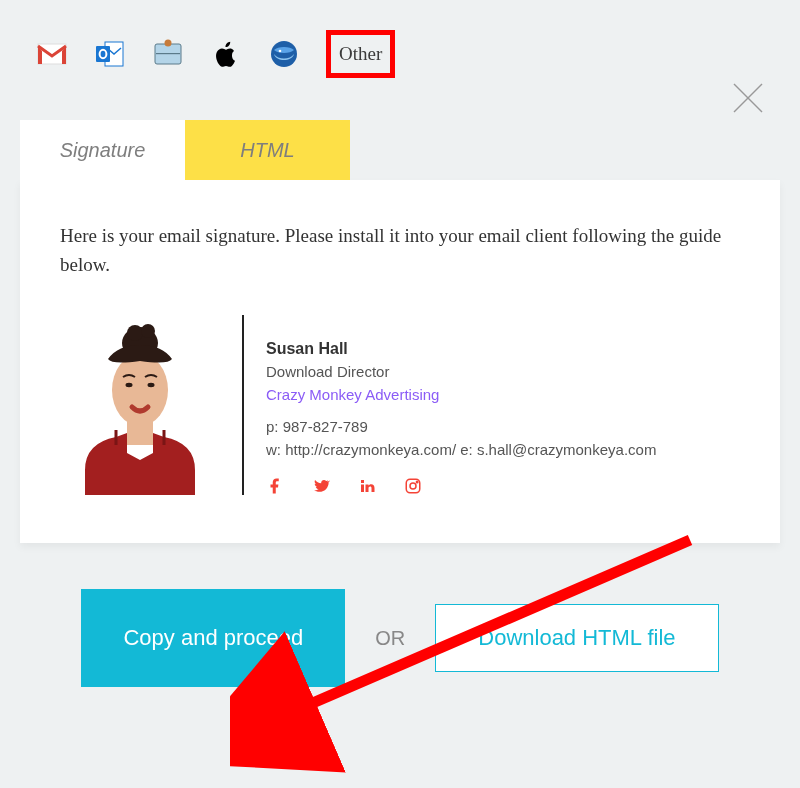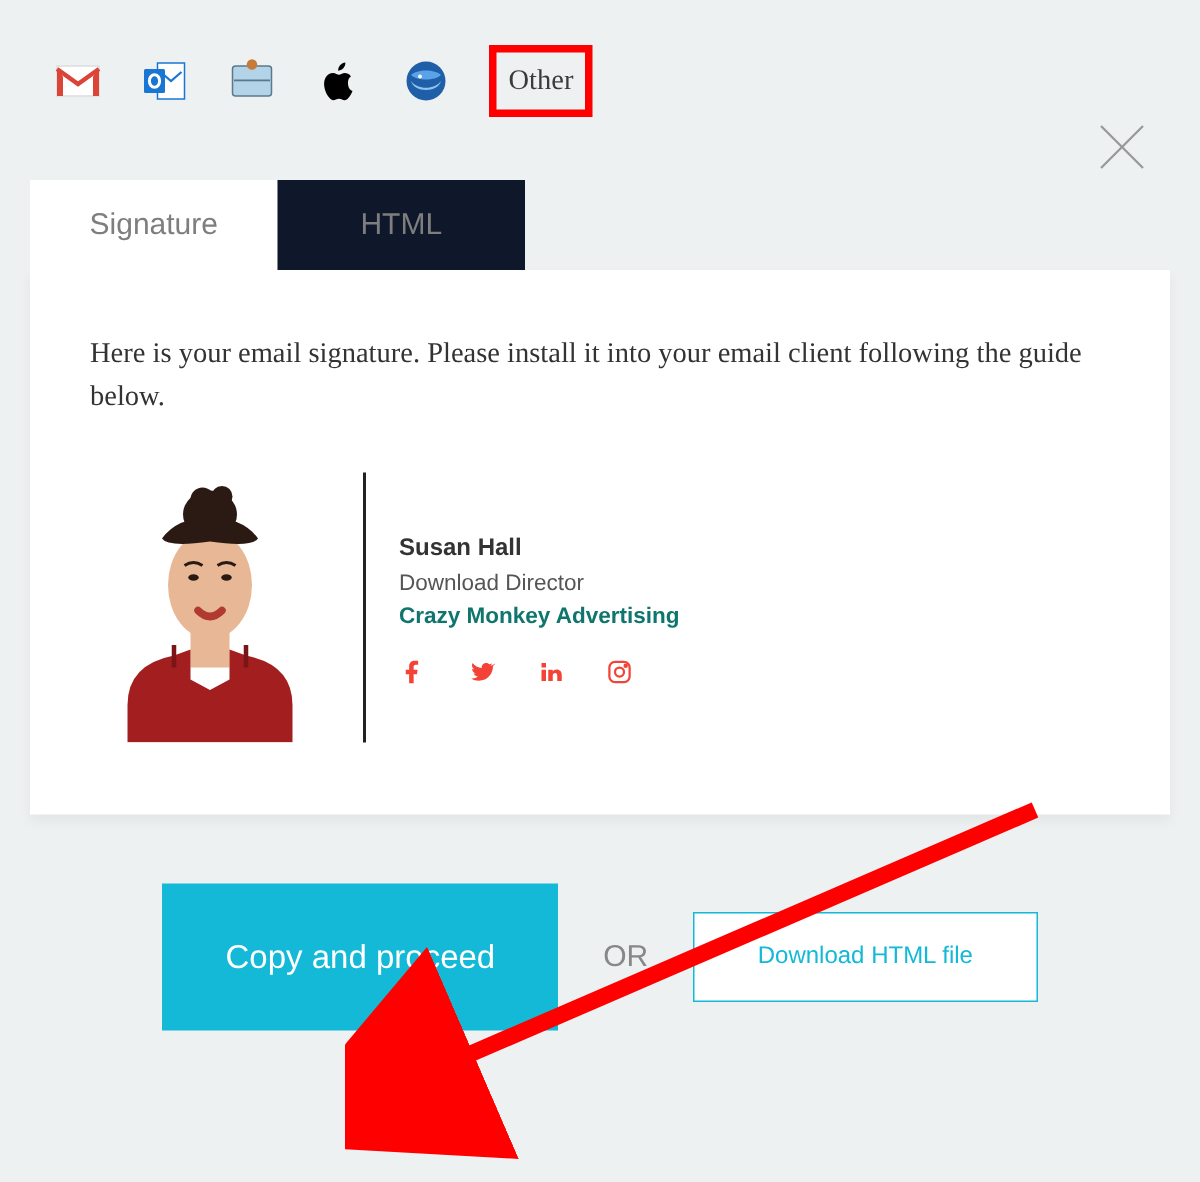--- a/index.html
+++ b/index.html
@@ -61,38 +61,39 @@
   }
   .tab {
     width: 165px;
     height: 60px;
     display: flex;
     align-items: center;
     justify-content: center;
     font-size: 20px;
     color: #7e7e7e;
     cursor: pointer;
+    font-style: italic;
   }
   .tab.active { background: #fff; }
-  .tab.inactive { background: #0f172a; }
+  .tab.inactive { background: #fde047; }
   .panel {
     background: #fff;
     padding: 42px 40px 48px 40px;
     box-shadow: 0 4px 8px rgba(0,0,0,0.05);
   }
   .intro {
     font-family: Georgia, 'Times New Roman', serif;
     font-size: 19px;
     color: #333;
     line-height: 1.5;
     margin-bottom: 36px;
   }
   .sig {
     display: flex;
-    align-items: center;
+    align-items: flex-end;
   }
   .sig-photo {
     width: 160px;
     height: 180px;
     border-radius: 4px;
     overflow: hidden;
     flex-shrink: 0;
   }
   .sig-sep {
     width: 2px;
@@ -100,21 +101,21 @@
     align-self: stretch;
     margin: 0 22px;
   }
   .sig-info {
     font-family: Arial, sans-serif;
     font-size: 15px;
     color: #555;
     line-height: 1.5;
   }
   .sig-name { font-weight: 700; color: #333; font-size: 16px; }
-  .sig-company { font-weight: 700; color: #0f766e; }
+  .sig-company { font-weight: 400; color: #8b5cf6; }
   .sig-contacts { margin-top: 10px; }
   .sig-social {
     display: flex;
     gap: 28px;
     margin-top: 16px;
   }
   .sig-social .si {
     width: 18px;
     height: 18px;
     color: #f44336;
@@ -137,21 +138,21 @@
   }
   .or-text {
     font-size: 20px;
     color: #888;
   }
   .btn-outline {
     background: #fff;
     border: 1px solid #13b9d6;
     color: #13b9d6;
     padding: 20px 42px;
-    font-size: 16px;
+    font-size: 22px;
     cursor: pointer;
   }
   .arrow-overlay {
     position: absolute;
     pointer-events: none;
     left: 230px;
     top: 520px;
     width: 480px;
     height: 260px;
   }
@@ -236,20 +237,32 @@
           <path d="M56 115 L56 130" stroke="#7a1515" stroke-width="3"></path>
           <path d="M104 115 L104 130" stroke="#7a1515" stroke-width="3"></path>
           <path d="M48 44 Q58 30 80 30 Q102 30 112 44 Q108 50 80 46 Q52 50 48 44" fill="#2b1a14"></path>
         </svg>
       </div>
       <div class="sig-sep"></div>
       <div class="sig-info">
         <div class="sig-name">Susan Hall</div>
         <div>Download Director</div>
         <div class="sig-company">Crazy Monkey Advertising</div>
+        <div class="sig-contacts">
+          <div>
+            <span>p:</span>
+            <span>987-827-789</span>
+          </div>
+          <div>
+            <span>w:</span>
+            <span>http://crazymonkeya.com/</span>
+            <span>e:</span>
+            <span>s.hall@crazymonkeya.com</span>
+          </div>
+        </div>
         <div class="sig-social">
           <span class="si"><svg viewBox="0 0 24 24" fill="currentColor">
                 <path d="M13 22v-8h3l.5-4H13V7.5c0-1.1.3-2 2-2h2V2h-3c-3 0-5 1.8-5 5v3H6v4h3v8h4z"></path>
               </svg></span>
           <span class="si"><svg viewBox="0 0 24 24" fill="currentColor">
                 <path d="M22 5.8c-.7.3-1.5.6-2.3.7.8-.5 1.5-1.3 1.8-2.3-.8.5-1.7.8-2.6 1-1.5-1.6-4-1.7-5.6-.2-.9.9-1.3 2.2-1 3.4-3.3-.2-6.3-1.7-8.2-4.4-1.1 1.9-.5 4.3 1.3 5.5-.6 0-1.3-.2-1.8-.5 0 2 1.4 3.7 3.3 4.1-.6.2-1.2.2-1.9.1.5 1.7 2.1 2.8 3.9 2.9-1.7 1.4-3.9 2-6.1 1.7 2 1.3 4.4 2 6.8 2 8.1 0 12.6-6.7 12.6-12.6v-.6c.9-.6 1.6-1.4 2.2-2.3z"></path>
               </svg></span>
           <span class="si"><svg viewBox="0 0 24 24" fill="currentColor">
                 <path d="M4 4h4v4H4V4zm0 6h4v10H4V10zm6 0h4v1.5c.6-1 2-1.8 3.5-1.8 3 0 4.5 2 4.5 5V20h-4v-5c0-1.3-.5-2.2-1.8-2.2-1.4 0-2.2 1-2.2 2.2V20h-4V10z"></path>
               </svg></span>

